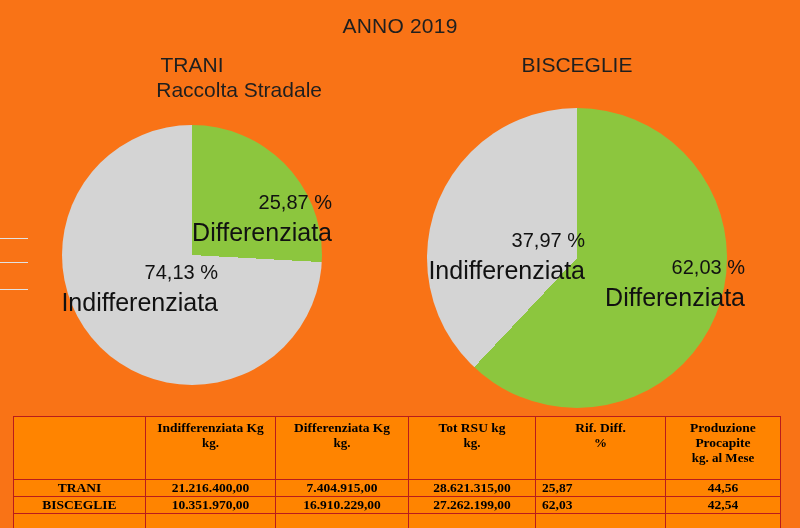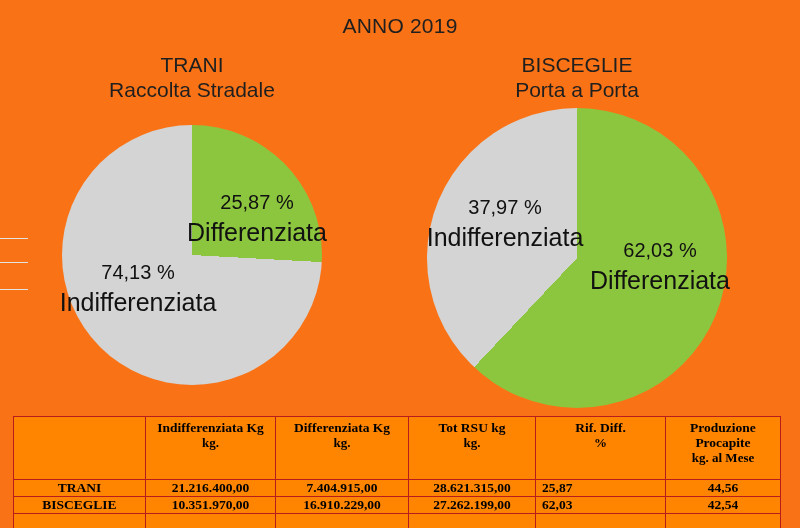--- a/index.html
+++ b/index.html
@@ -42,30 +42,30 @@
   
   .chart-title {
     position: absolute;
     text-align: center;
     font-size: 21px;
     line-height: 25px;
     font-weight: 400;
     color: #1f1f1f;
     white-space: nowrap;
   }
-  .chart-title .l2 { display: block; }
+  .chart-title .l2 { display: block; text-align: right; }
 
   .pie {
     position: absolute;
     border-radius: 50%;
   }
 
   .slice-label {
     position: absolute;
-    text-align: center;
+    text-align: right;
     color: #111111;
     white-space: nowrap;
     line-height: 1.28;
   }
   .slice-label .pct  { display: block; font-size: 20px; }
   .slice-label .name { display: block; font-size: 25px; }
 
   
   #data-table {
     position: absolute;
@@ -132,31 +132,30 @@
     <span class="name">Differenziata</span>
   </div>
 
   <div class="slice-label" style="left:58px; top:260px; width:160px;">
     <span class="pct">74,13 %</span>
     <span class="name">Indifferenziata</span>
   </div>
 
   <div class="chart-title" style="left:447px; top:52px; width:260px;">
     <span class="l1">BISCEGLIE</span>
-    <span class="l2">Porta a Porta</span>
   </div>
 
   <div class="pie" id="pie-bisceglie" style="left: 427px; top: 108px; width: 300px; height: 300px; background: conic-gradient(rgb(140, 198, 62) 0deg, rgb(140, 198, 62) 223.308deg, rgb(212, 212, 212) 223.308deg, rgb(212, 212, 212) 360deg);"></div>
 
-  <div class="slice-label" style="left:575px; top:238px; width:170px;">
+  <div class="slice-label" style="left:575px; top:255px; width:170px;">
     <span class="pct">62,03 %</span>
     <span class="name">Differenziata</span>
   </div>
 
-  <div class="slice-label" style="left:425px; top:195px; width:160px;">
+  <div class="slice-label" style="left:425px; top:228px; width:160px;">
     <span class="pct">37,97 %</span>
     <span class="name">Indifferenziata</span>
   </div>
 
   <table id="data-table">
     <colgroup>
       <col style="width:132px">
       <col style="width:130px">
       <col style="width:133px">
       <col style="width:127px">

